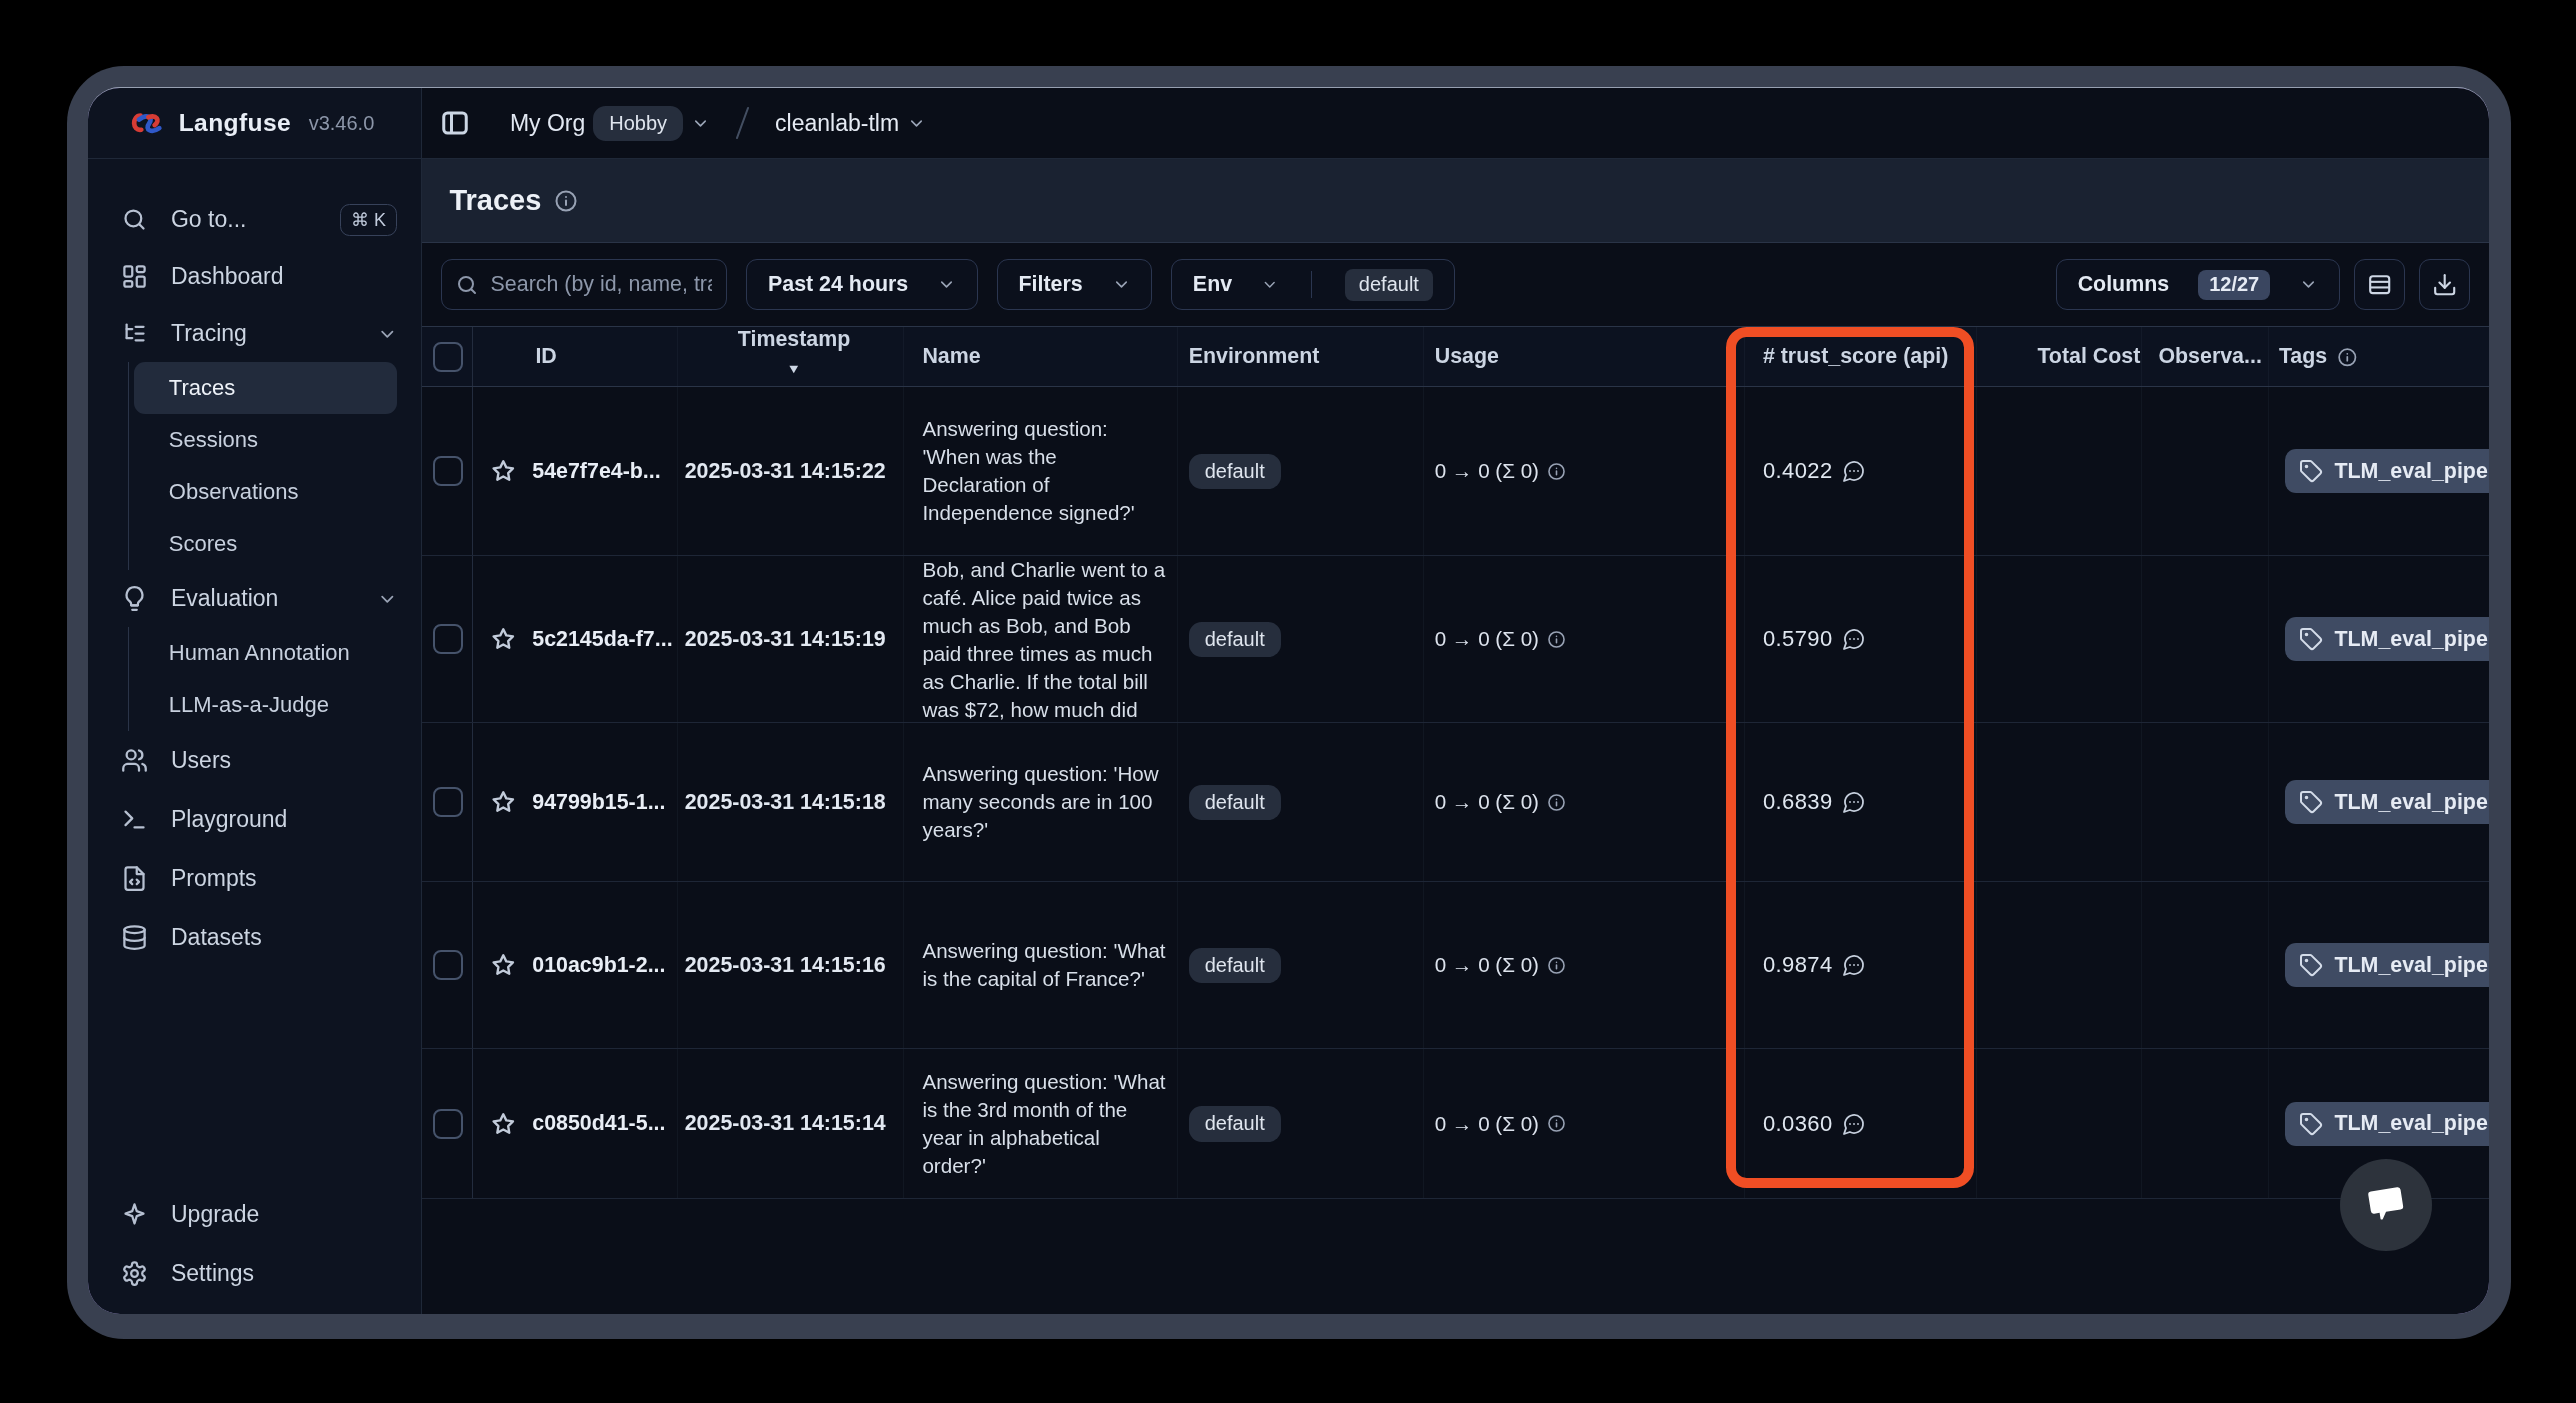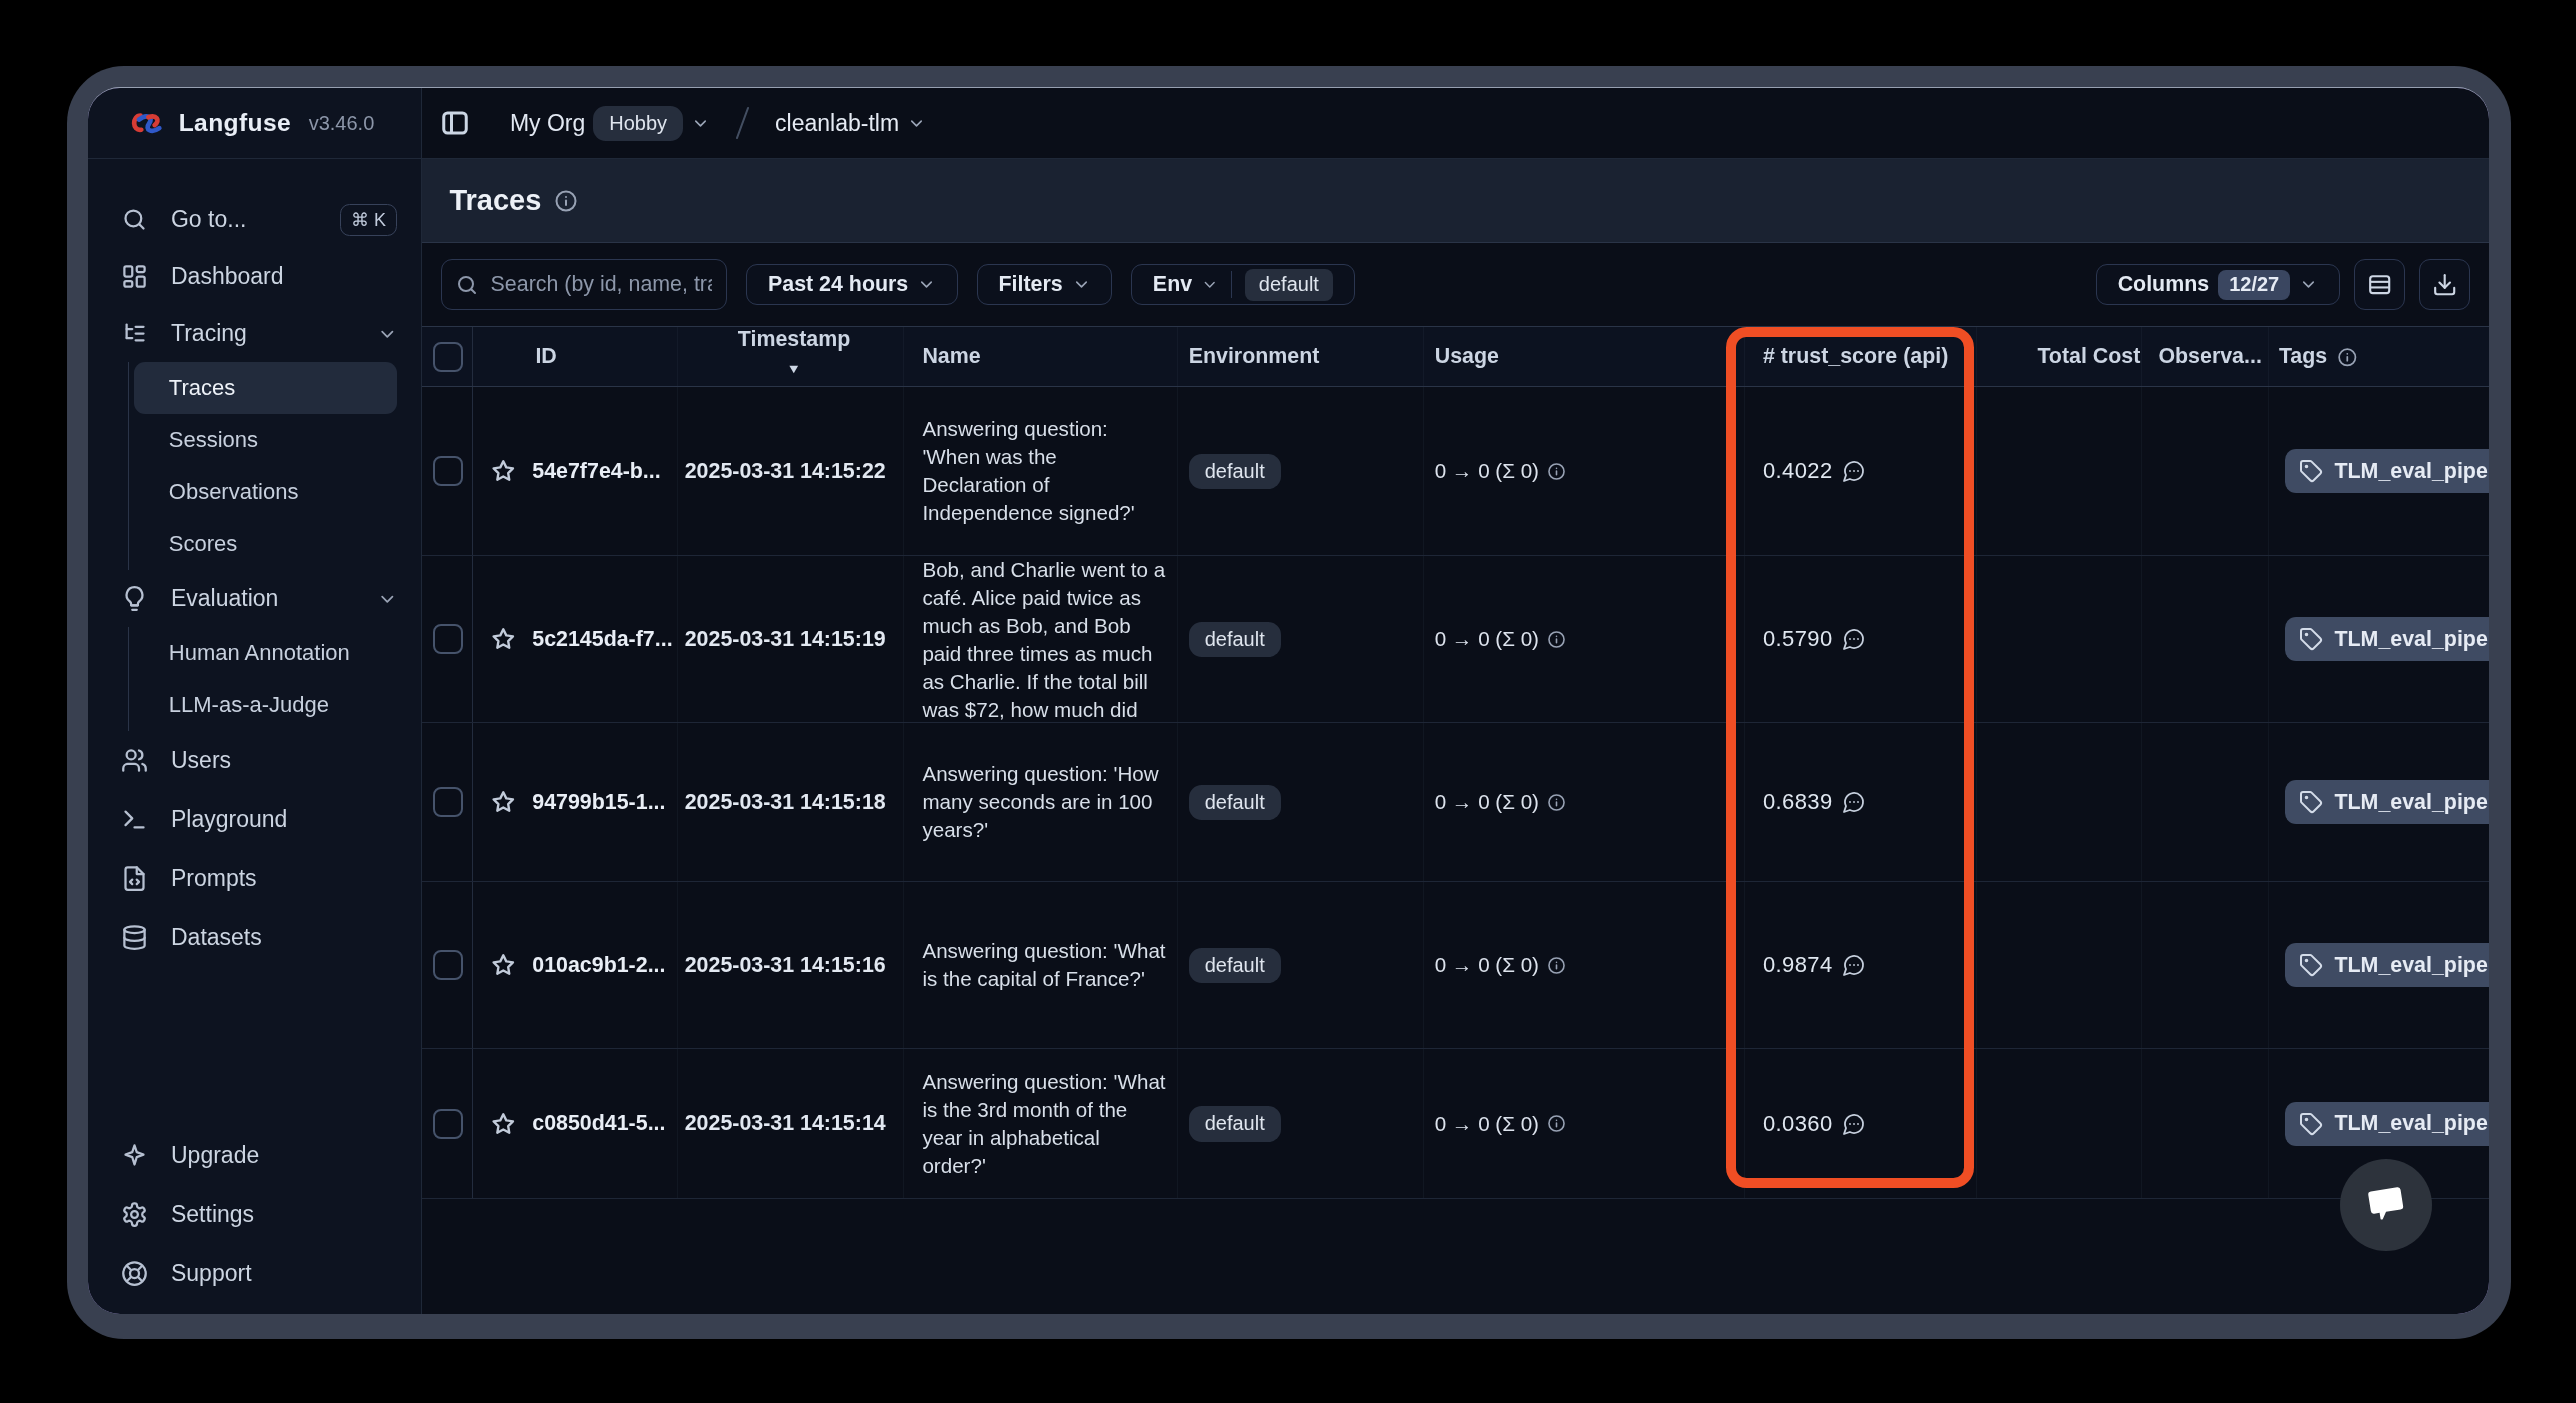--- a/index.html
+++ b/index.html
@@ -43,21 +43,21 @@
             display:flex;align-items:center;padding-left:27px;gap:12.7px;}
   .page-title{font-size:29px;font-weight:700;color:#edf1f7;}
   .info{color:#98a2b4;display:flex;}
 
   .toolbar{height:83px;flex:0 0 83px;display:flex;align-items:center;padding:0 19px 0 19px;gap:19px;}
   .search{width:286px;height:51px;border:1.6px solid #2b3650;border-radius:11px;display:flex;align-items:center;
           gap:9.5px;padding:0 12.7px;box-sizing:border-box;color:#8d97aa;}
   .search input{background:transparent;border:none;outline:none;color:#aeb8ca;font-size:21.4px;width:100%;
                 font-family:"Liberation Sans",sans-serif;}
   .search input::placeholder{color:#8d97aa;}
-  .tbtn{height:41px;border:1.6px solid #2b3650;border-radius:11px;display:flex;align-items:center;gap:9px;
+  .tbtn{height:51px;border:1.6px solid #2b3650;border-radius:11px;display:flex;align-items:center;gap:29px;
         padding:0 20.6px;font-size:21.4px;font-weight:600;color:#e4eaf3;box-sizing:border-box;background:#0b101c;}
   .env-divider{width:1.6px;height:27px;background:#2b3650;margin:0 3.2px;}
   .env-chip{background:#262e3d;border-radius:8px;padding:4.8px 14.3px;font-size:20px;font-weight:400;color:#dfe5ee;}
   .toolbar-right{margin-left:auto;display:flex;align-items:center;gap:14.3px;}
   .count-badge{background:#3a4660;border-radius:8px;padding:3.2px 11px;font-size:20px;font-weight:700;color:#e6ebf4;}
   .icon-btn{width:51px;height:51px;border:1.6px solid #2b3650;border-radius:11px;display:flex;align-items:center;
             justify-content:center;color:#cdd6e4;box-sizing:border-box;background:#0b101c;}
 
   
   .thead{height:61px;flex:0 0 61px;border-top:1.6px solid #2a3447;border-bottom:1.6px solid #2a3447;
@@ -265,33 +265,20 @@
           </div>
           <div class="menu-item">
             <span class="mi-icon">
               <svg width="27" height="27" viewBox="0 0 24 24" fill="none" stroke="currentColor" stroke-width="2" stroke-linecap="round" stroke-linejoin="round">
                   <path d="M12.22 2h-.44a2 2 0 0 0-2 2v.18a2 2 0 0 1-1 1.73l-.43.25a2 2 0 0 1-2 0l-.15-.08a2 2 0 0 0-2.73.73l-.22.38a2 2 0 0 0 .73 2.73l.15.1a2 2 0 0 1 1 1.72v.51a2 2 0 0 1-1 1.74l-.15.09a2 2 0 0 0-.73 2.73l.22.38a2 2 0 0 0 2.73.73l.15-.08a2 2 0 0 1 2 0l.43.25a2 2 0 0 1 1 1.73V20a2 2 0 0 0 2 2h.44a2 2 0 0 0 2-2v-.18a2 2 0 0 1 1-1.73l.43-.25a2 2 0 0 1 2 0l.15.08a2 2 0 0 0 2.73-.73l.22-.39a2 2 0 0 0-.73-2.73l-.15-.08a2 2 0 0 1-1-1.74v-.5a2 2 0 0 1 1-1.74l.15-.09a2 2 0 0 0 .73-2.73l-.22-.38a2 2 0 0 0-2.73-.73l-.15.08a2 2 0 0 1-2 0l-.43-.25a2 2 0 0 1-1-1.73V4a2 2 0 0 0-2-2z"></path>
                   <circle cx="12" cy="12" r="3"></circle>
                 </svg>
             </span>
             <span>Settings</span>
           </div>
-          <div class="menu-item">
-            <span class="mi-icon">
-              <svg width="27" height="27" viewBox="0 0 24 24" fill="none" stroke="currentColor" stroke-width="2">
-                  <circle cx="12" cy="12" r="10"></circle>
-                  <circle cx="12" cy="12" r="4"></circle>
-                  <path d="m4.93 4.93 4.24 4.24"></path>
-                  <path d="m14.83 14.83 4.24 4.24"></path>
-                  <path d="m14.83 9.17 4.24-4.24"></path>
-                  <path d="m4.93 19.07 4.24-4.24"></path>
-                </svg>
-            </span>
-            <span>Support</span>
-          </div>
         </div>
       </div>
 
       <div class="main">
 
         <div class="navbar">
           <span style="color:#ccd6e4;display:flex;">
             <svg width="30" height="30" viewBox="0 0 24 24" fill="none" stroke="currentColor" stroke-width="2.4" stroke-linejoin="round">
                 <rect x="3" y="4" width="18" height="16" rx="3"></rect>
                 <path d="M9.2 4.5v15"></path>

